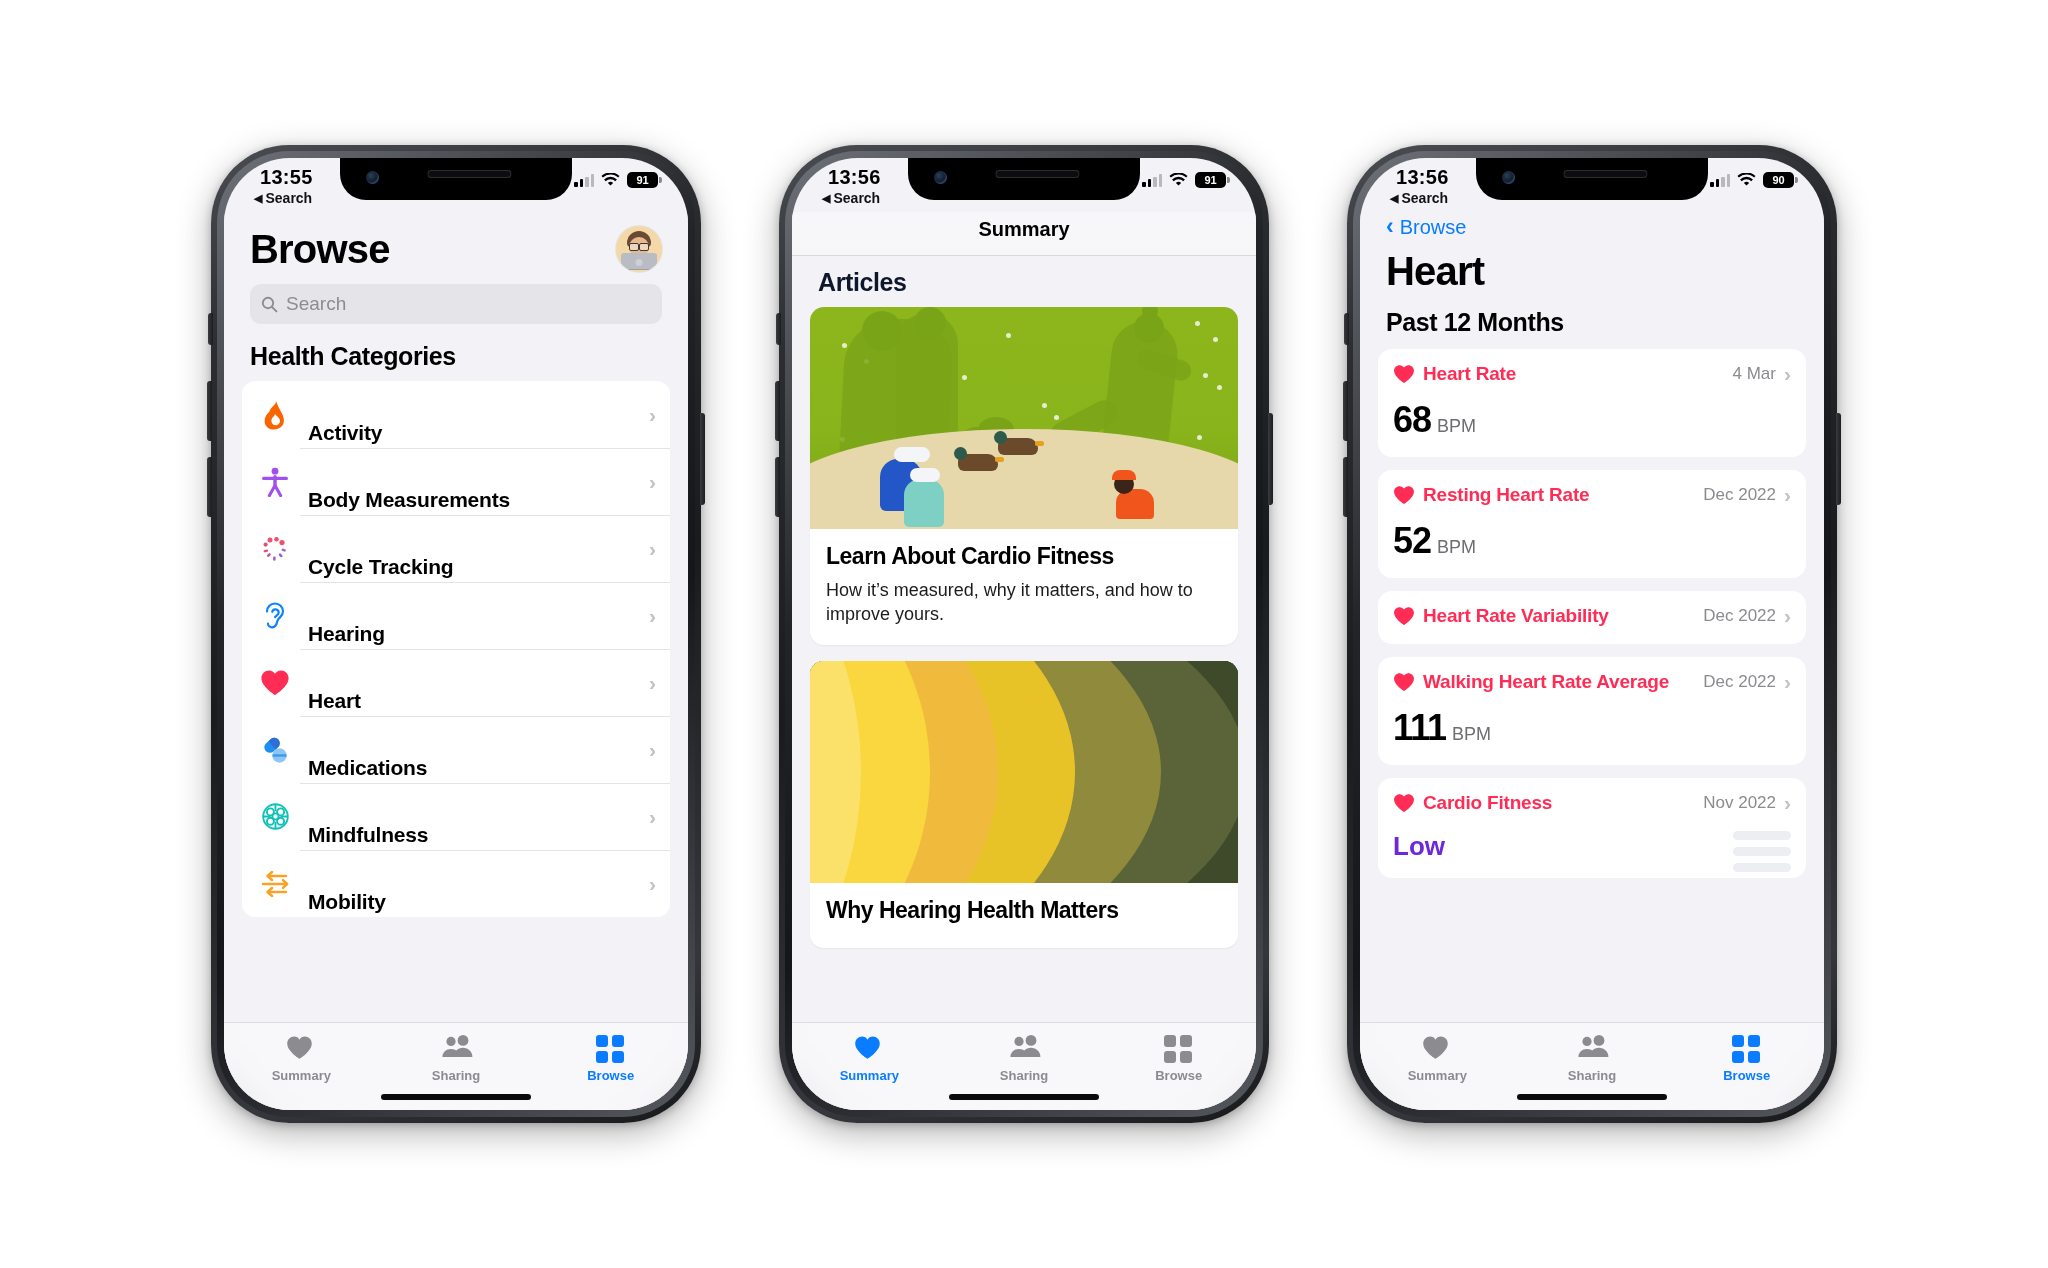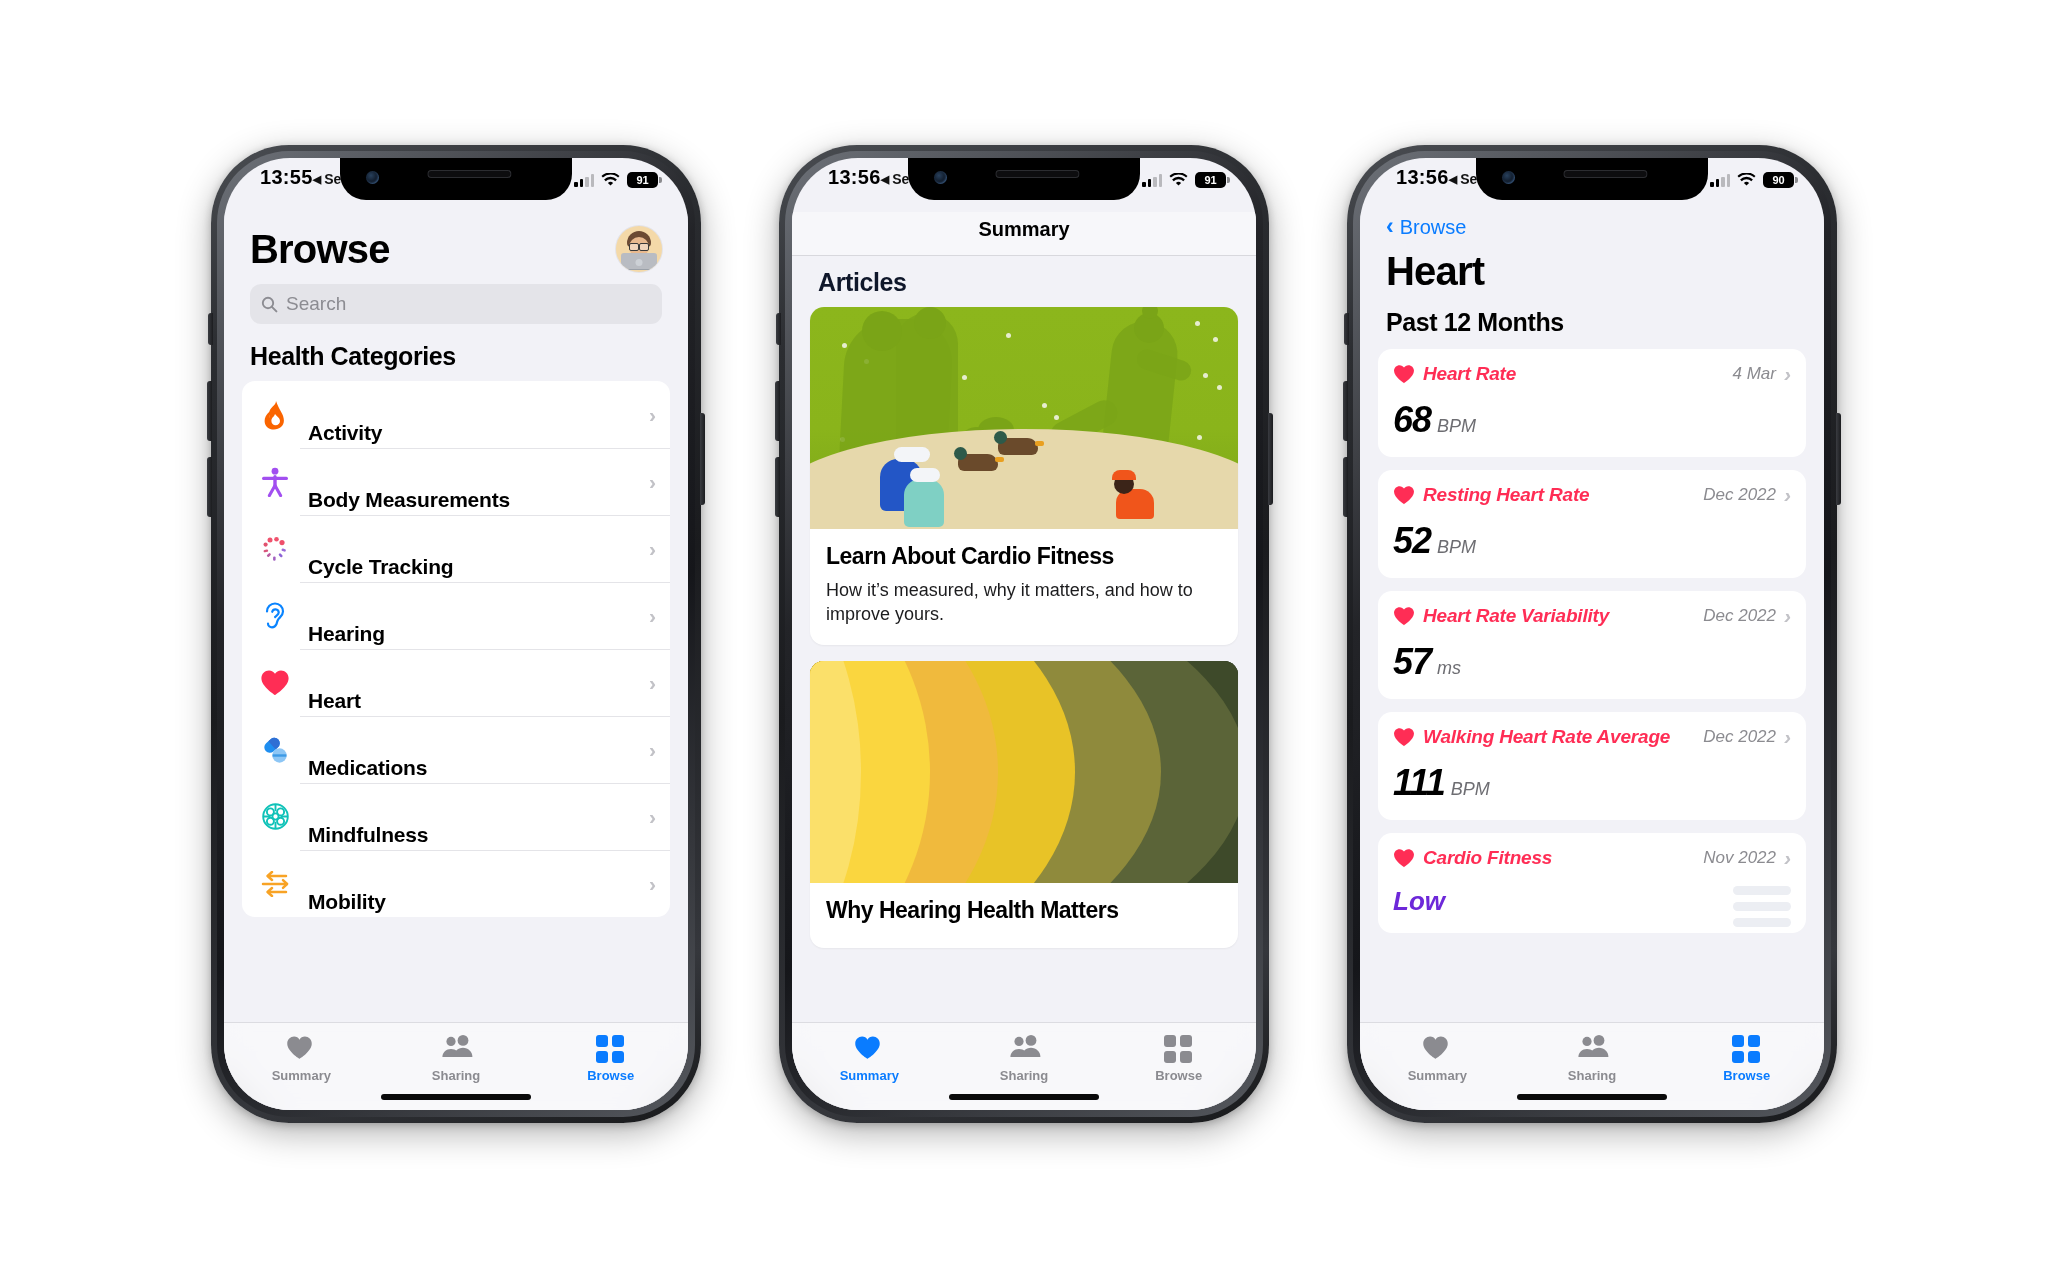--- a/index.html
+++ b/index.html
@@ -63,21 +63,21 @@
     box-shadow:inset -1px -1px 2px rgba(90,140,200,.55);
   }
 
   
   .statusbar {
     position:relative; z-index:20;
     height:54px; padding:0 30px;
     display:flex; align-items:flex-start; justify-content:space-between;
     padding-top:9px;
   }
-  .sb-left { display:flex; line-height:1; }
+  .sb-left { display:flex; flex-direction:column; line-height:1; }
   .sb-time { font-size:20px; font-weight:700; letter-spacing:.3px; color:#000; padding-left:6px; }
   .sb-back { font-size:14px; font-weight:600; color:#111; margin-top:4px; display:flex; align-items:center; gap:3px; }
   .sb-back .tri { font-size:11px; line-height:1; }
   .sb-right { display:flex; align-items:center; gap:7px; padding-top:5px; }
   .sig { display:flex; align-items:flex-end; gap:2px; height:13px; }
   .sig i { width:3.5px; background:#000; border-radius:1px; display:block; }
   .sig i:nth-child(1){height:5px;} .sig i:nth-child(2){height:8px;}
   .sig i:nth-child(3){height:10px;background:#b9b9bd;} .sig i:nth-child(4){height:13px;background:#b9b9bd;}
   .batt {
     min-width:31px; height:16px; border-radius:5px; background:#000; color:#fff;
@@ -170,21 +170,21 @@
   .fig-kid .cap { position:absolute; left:-4px; top:-19px; width:24px; height:10px; border-radius:8px 8px 0 0; background:#f0551b; }
   .duck { position:absolute; width:40px; height:17px; background:#6a4a2b; border-radius:10px 14px 8px 8px; }
   .duck .hd { position:absolute; left:-4px; top:-7px; width:13px; height:13px; border-radius:50%; background:#2d5a4a; }
   .duck .bk { position:absolute; right:-6px; top:3px; width:9px; height:5px; background:#e9a020; border-radius:2px; }
 
   
   .ill-paper { background:#2f3b22; }
   .arc { position:absolute; top:-60%; height:220%; border-radius:0 100% 100% 0 / 0 50% 50% 0; left:-26%; }
 
   
-  .hcard { margin:0 18px 13px; background:#fff; border-radius:14px; padding:13px 15px 16px;font-style:italic; }
+  .hcard { margin:0 18px 13px; background:#fff; border-radius:14px; padding:13px 15px 16px; }
   .hcard-top { display:flex; align-items:center; gap:8px; }
   .hcard-name { color:#ff2d55; font-size:19px; font-weight:700; letter-spacing:-.2px; flex:1; }
   .hcard-date { color:#8b8b90; font-size:17px; }
   .hcard-val { margin-top:13px; display:flex; align-items:baseline; gap:6px; }
   .hcard-num { font-size:36px; font-weight:700; letter-spacing:-1px; color:#000; }
   .hcard-unit { font-size:18px; color:#6d6d72; font-weight:500; }
   .hcard-word { font-size:26px; font-weight:700; color:#6d28d9; }
   .ghost { position:absolute; right:15px; display:flex; flex-direction:column; gap:7px; align-items:flex-end; }
   .ghost i { display:block; height:9px; border-radius:5px; background:#eceef3; }
 
@@ -621,24 +621,20 @@
 
           <div class="hcard">
             <div class="hcard-top">
               <svg width="22" height="20" viewBox="0 0 30 27">
                   <path d="M15 26S1.4 17.6 1.4 9.2C1.4 4.6 4.9 1.4 9 1.4c2.6 0 4.8 1.4 6 3.4 1.2-2 3.4-3.4 6-3.4 4.1 0 7.6 3.2 7.6 7.8C28.6 17.6 15 26 15 26z" fill="#ff2d55"></path>
                 </svg>
               <span class="hcard-name">Heart Rate Variability</span>
               <span class="hcard-date">Dec 2022</span>
               <span class="chev">›</span>
             </div>
-            <div class="hcard-val">
-              <span class="hcard-num">57</span>
-              <span class="hcard-unit">ms</span>
-            </div>
           </div>
 
           <div class="hcard">
             <div class="hcard-top">
               <svg width="22" height="20" viewBox="0 0 30 27">
                   <path d="M15 26S1.4 17.6 1.4 9.2C1.4 4.6 4.9 1.4 9 1.4c2.6 0 4.8 1.4 6 3.4 1.2-2 3.4-3.4 6-3.4 4.1 0 7.6 3.2 7.6 7.8C28.6 17.6 15 26 15 26z" fill="#ff2d55"></path>
                 </svg>
               <span class="hcard-name">Walking Heart Rate Average</span>
               <span class="hcard-date">Dec 2022</span>
               <span class="chev">›</span>

